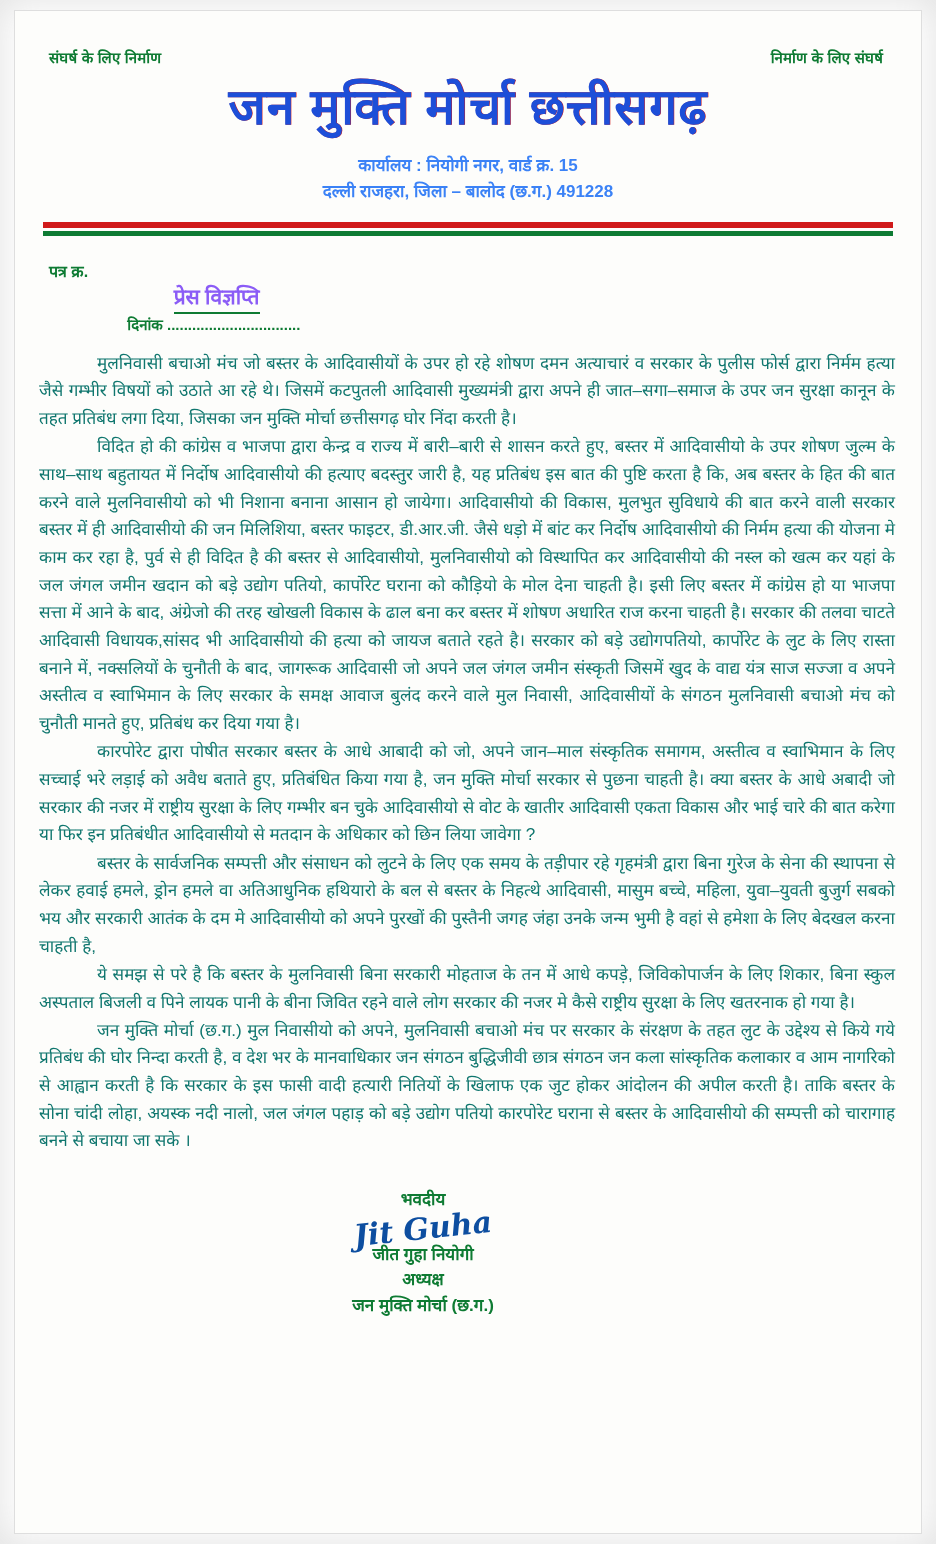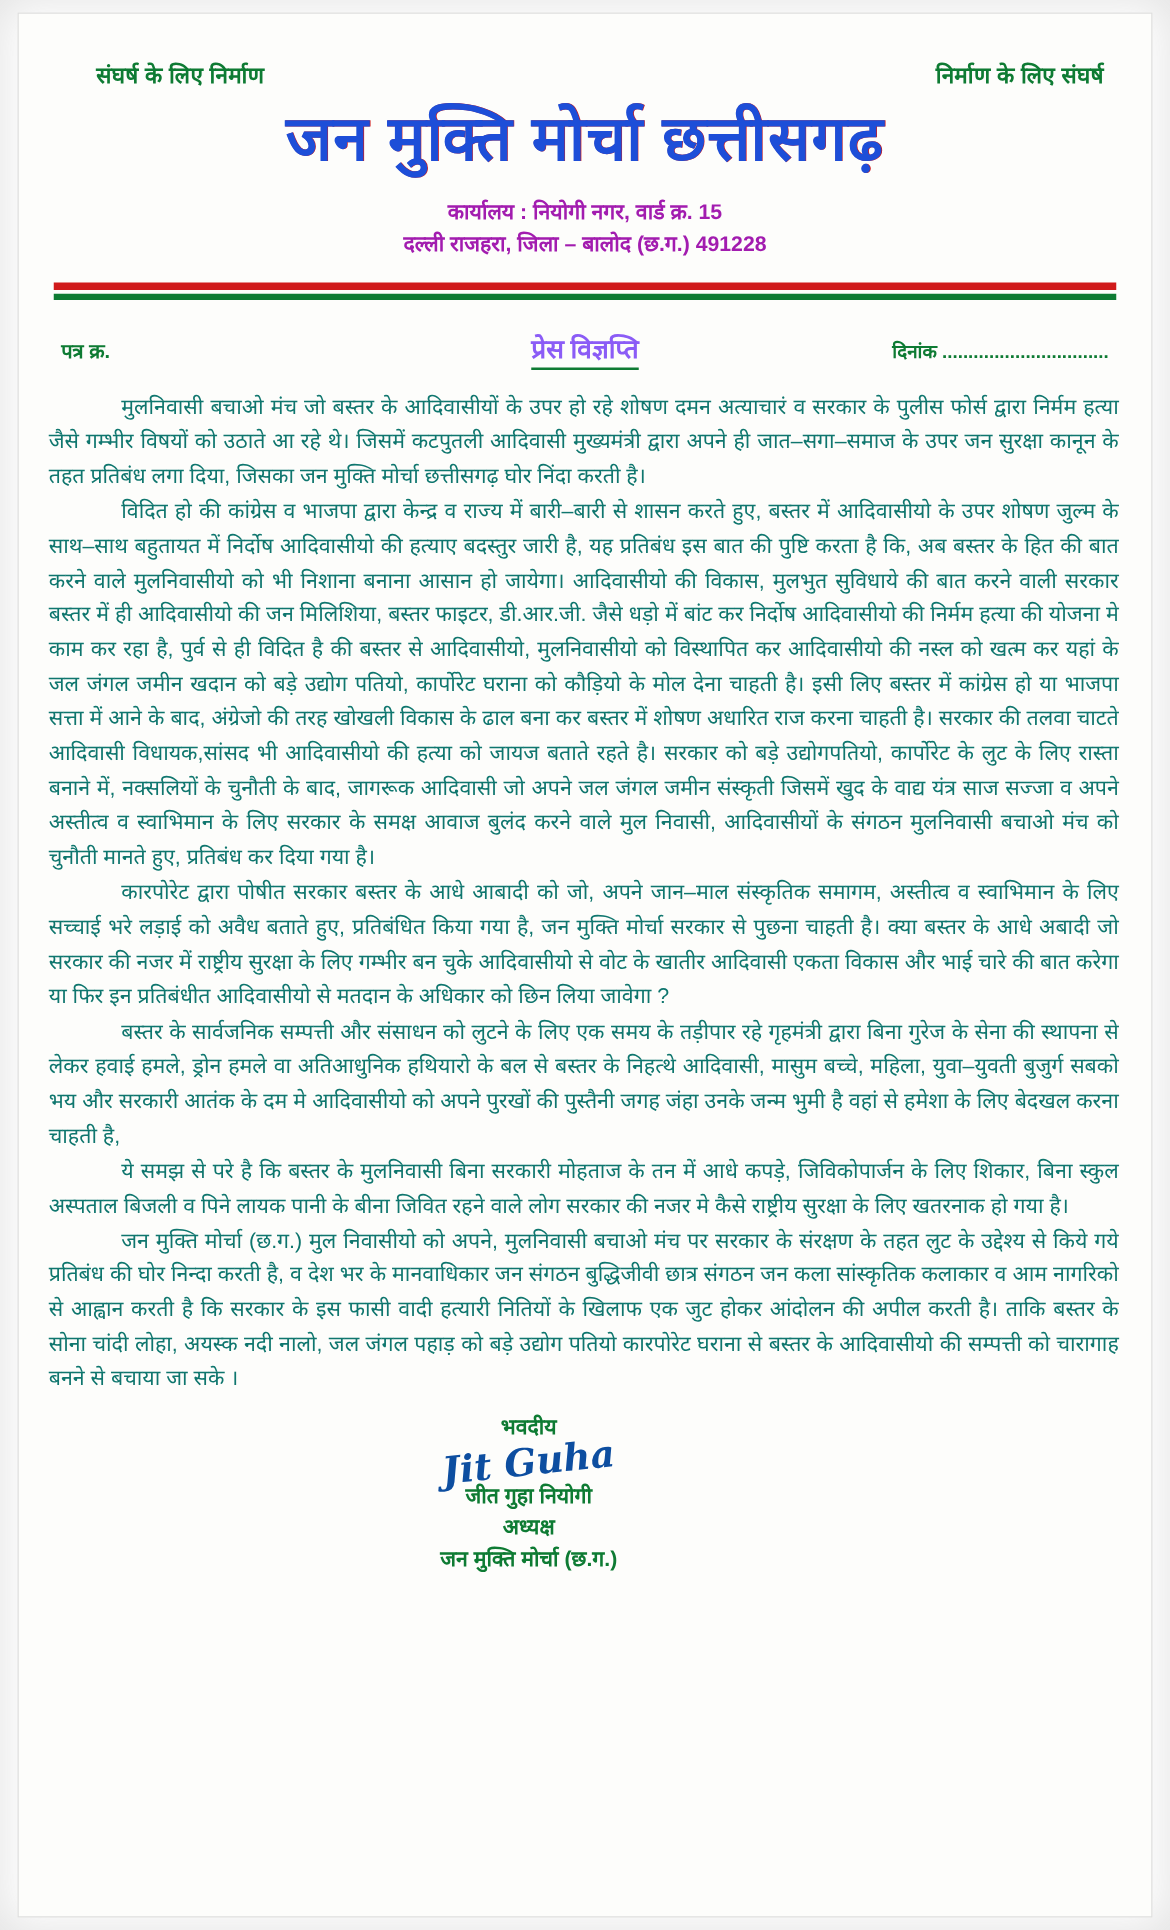--- a/index.html
+++ b/index.html
@@ -35,42 +35,41 @@
     border: 1px solid #dedede;
   }
   .letterhead {
     padding: 36px 26px 0 26px;
     position: relative;
   }
   .slogan-row {
     display: flex;
     justify-content: space-between;
     align-items: flex-end;
-    font-size: 18px;
+    font-size: 15px;
     font-weight: bold;
     color: #0e7b33;
     letter-spacing: 0.2px;
-    margin-left: 28px;
   }
   .slogan-left { padding-left: 8px; }
   .slogan-right { padding-right: 12px; padding-left: 32px; }
 
   .org-title {
     text-align: center;
     color: #1d4ed8;
     font-size: 50px;
     font-weight: bold;
     line-height: 1.12;
     margin-top: 12px;
     letter-spacing: 1px;
     text-shadow: 0.5px 0 0 #d01a1a;
   }
   .address {
     text-align: center;
-    color: #a21caf;
+    color: #3b82f6;
     font-size: 17px;
     font-weight: bold;
     line-height: 1.55;
     margin-top: 18px;
   }
   .rule-wrap {
     margin-top: 16px;
     padding: 0 2px;
   }
   .rule-red {
@@ -84,20 +83,21 @@
   }
 
   .meta-row {
     display: flex;
     align-items: baseline;
     justify-content: space-between;
     padding: 24px 34px 0 34px;
     font-size: 16px;
     color: #0e7b33;
     font-weight: bold;
+    flex-direction: column;
   }
   .meta-left { width: 30%; }
   .meta-center {
     width: 40%;
     text-align: center;
     font-size: 21px;
     color: #8b5cf6;
     font-weight: bold;
     font-family: Liberation Serif, serif;
   }
@@ -120,21 +120,21 @@
     text-align: justify;
     text-justify: inter-word;
     font-weight: 500;
   }
   .body-text p {
     margin: 0 0 0.5px 0;
     text-indent: 58px;
   }
 
   .signature {
-    margin-top: 12px;
+    margin-top: 32px;
     padding-right: 90px;
     text-align: center;
     color: #0e7b33;
     font-size: 17px;
     font-weight: bold;
     line-height: 1.5;
   }
   .sig-block { display: inline-block; text-align: center; }
   .sig-mark {
     font-family: "DejaVu Serif", serif;

